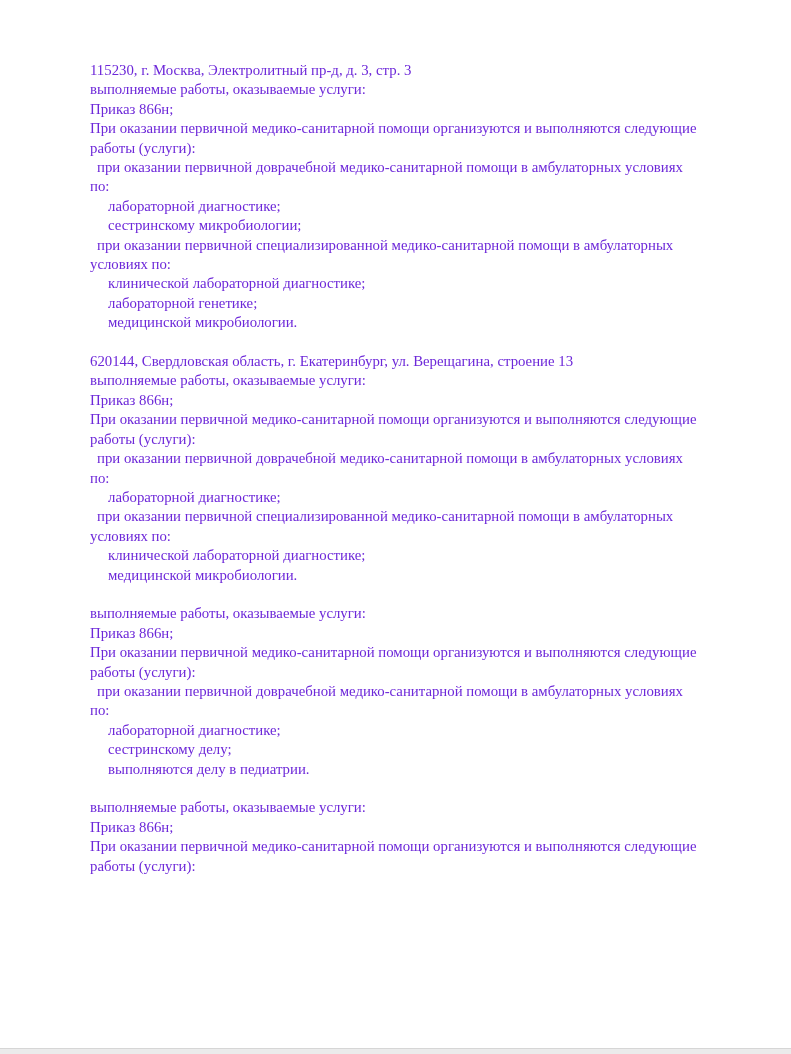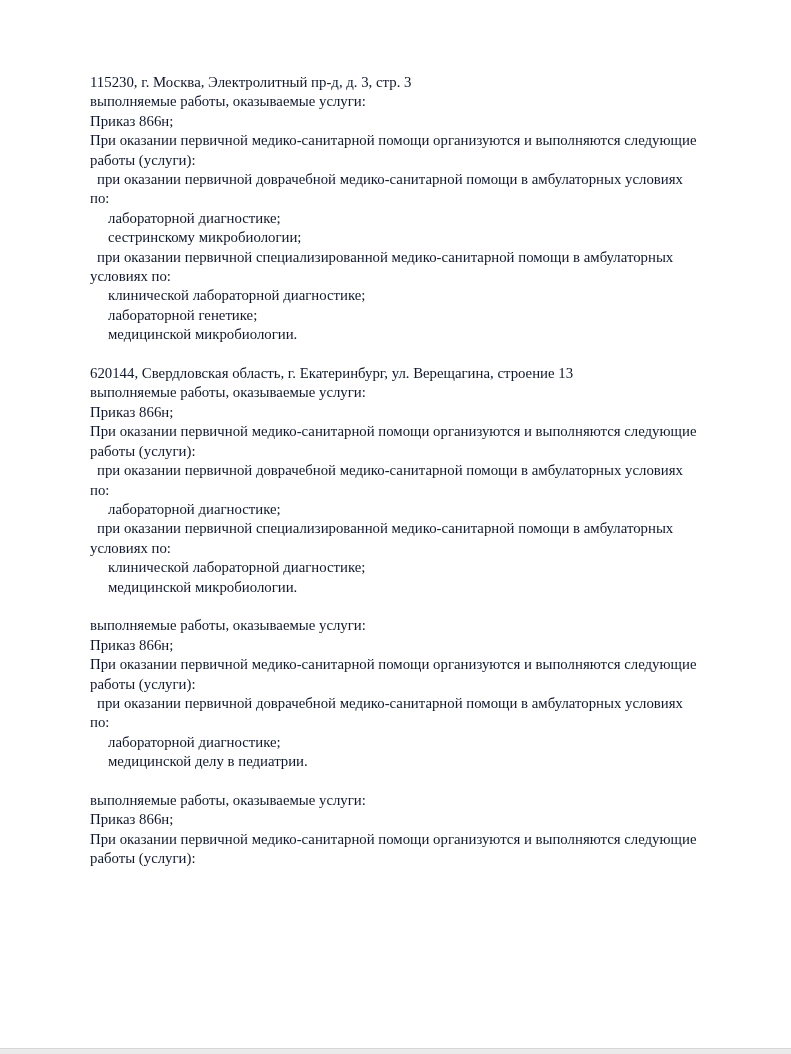--- a/index.html
+++ b/index.html
@@ -17,24 +17,23 @@
   .doc-page {
     position: absolute;
     top: 0;
     left: 0;
     width: 791px;
     height: 1054px;
     background: #ffffff;
   }
   .doc-body {
     padding: 61px 50px 0 90px;
-    color: #0f172a;
+    color: #6d28d9;
     font-size: 14.8px;
     line-height: 19.4px;
-    margin-top: 12px;
   }
   .block {
     margin-bottom: 19.4px;
   }
   .line {
     white-space: nowrap;
   }
   .indent-0 { padding-left: 0; }
   .indent-1 { padding-left: 7px; }
   .indent-2 { padding-left: 18px; }
@@ -84,21 +83,22 @@
         <div class="line indent-2">медицинской микробиологии.</div>
       </div>
       <div class="block">
         <div class="line indent-0">выполняемые работы, оказываемые услуги:</div>
         <div class="line indent-0">Приказ 866н;</div>
         <div class="line indent-0">При оказании первичной медико-санитарной помощи организуются и выполняются следующие</div>
         <div class="line indent-0">работы (услуги):</div>
         <div class="line indent-1">при оказании первичной доврачебной медико-санитарной помощи в амбулаторных условиях</div>
         <div class="line indent-0">по:</div>
         <div class="line indent-2">лабораторной диагностике;</div>
-        <div class="line indent-2">медицинской делу в педиатрии.</div>
+        <div class="line indent-2">сестринскому делу;</div>
+        <div class="line indent-2">выполняются делу в педиатрии.</div>
       </div>
       <div class="block">
         <div class="line indent-0">выполняемые работы, оказываемые услуги:</div>
         <div class="line indent-0">Приказ 866н;</div>
         <div class="line indent-0">При оказании первичной медико-санитарной помощи организуются и выполняются следующие</div>
         <div class="line indent-0">работы (услуги):</div>
       </div>
     </div>
   <div class="bottom-bar"></div>
 </div>

